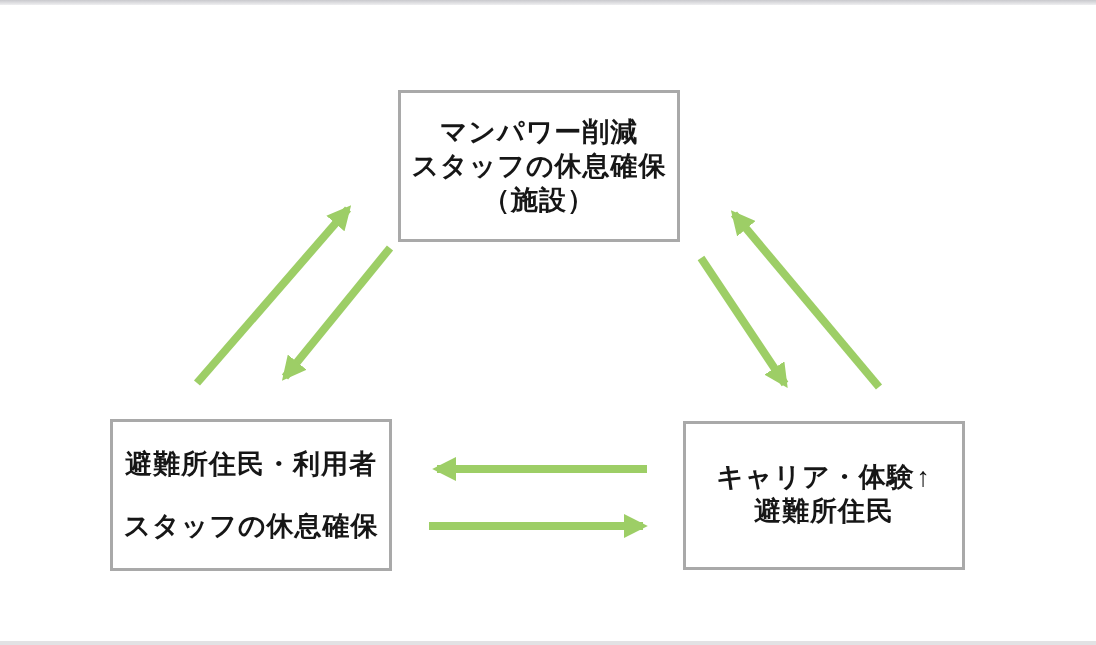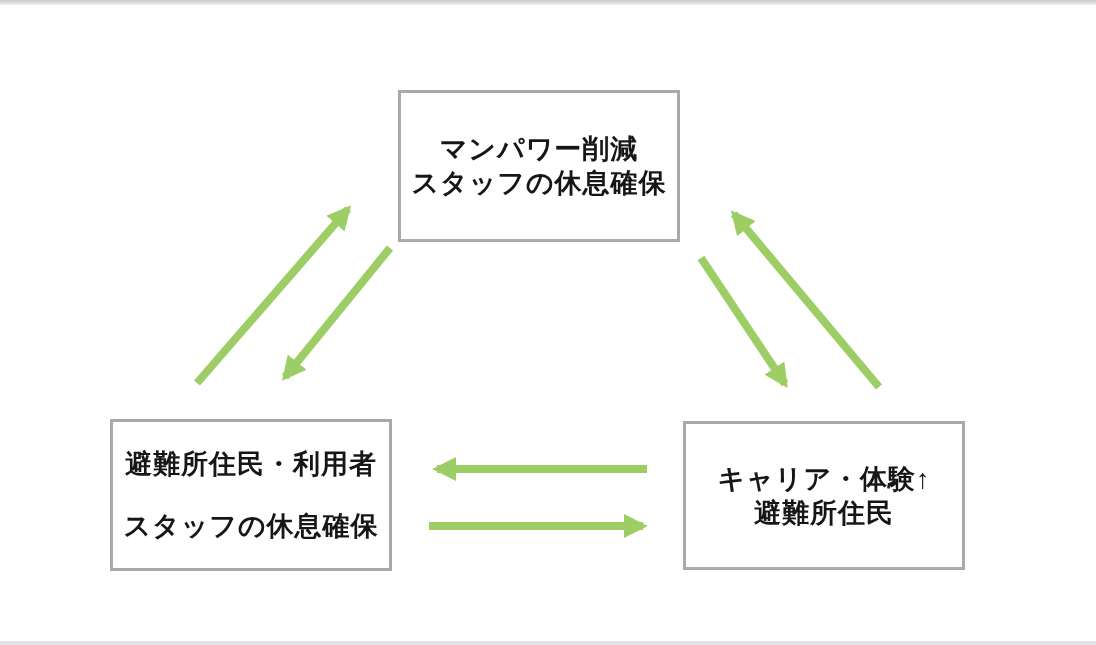--- a/index.html
+++ b/index.html
@@ -43,21 +43,21 @@
     color: var(--text-color, #111111);
     font-weight: bold;
     font-size: 27px;
     line-height: 34px;
     letter-spacing: 1px;
     z-index: 2;
   }
   .node-line { display: block; white-space: nowrap; }
   #node-facility   { left: 398px; top:  90px; width: 282px; height: 152px; }
   #node-residents  { left: 110px; top: 419px; width: 282px; height: 152px; gap: 28px; }
-  #node-dispatched { left: 683px; top: 421px; width: 282px; height: 149px; }
+  #node-dispatched { left: 683px; top: 421px; width: 282px; height: 149px; font-family: Liberation Mono, monospace; }
   svg.arrows-layer {
     position: absolute;
     left: 0;
     top: 0;
     width: 1096px;
     height: 645px;
     z-index: 1;
   }
   svg.arrows-layer line {
     stroke: var(--arrow-color, #9dce66);
@@ -85,20 +85,21 @@
     <line x1="390" y1="248" x2="285" y2="377" marker-end="url(#arrowhead)"></line>
     <line x1="701" y1="258" x2="785" y2="384" marker-end="url(#arrowhead)"></line>
     <line x1="879" y1="387" x2="734" y2="214" marker-end="url(#arrowhead)"></line>
     <line x1="647" y1="469" x2="437" y2="469" marker-end="url(#arrowhead)"></line>
     <line x1="429" y1="526" x2="643" y2="526" marker-end="url(#arrowhead)"></line>
   </svg>
 
   <div class="node" id="node-facility">
     <span class="node-line">マンパワー削減</span>
     <span class="node-line">スタッフの休息確保</span>
+    <span class="node-line">（施設）</span>
   </div>
 
   <div class="node" id="node-residents">
     <span class="node-line">避難所住民・利用者</span>
     <span class="node-line">スタッフの休息確保</span>
   </div>
 
   <div class="node" id="node-dispatched">
     <span class="node-line">キャリア・体験↑</span>
     <span class="node-line">避難所住民</span>

